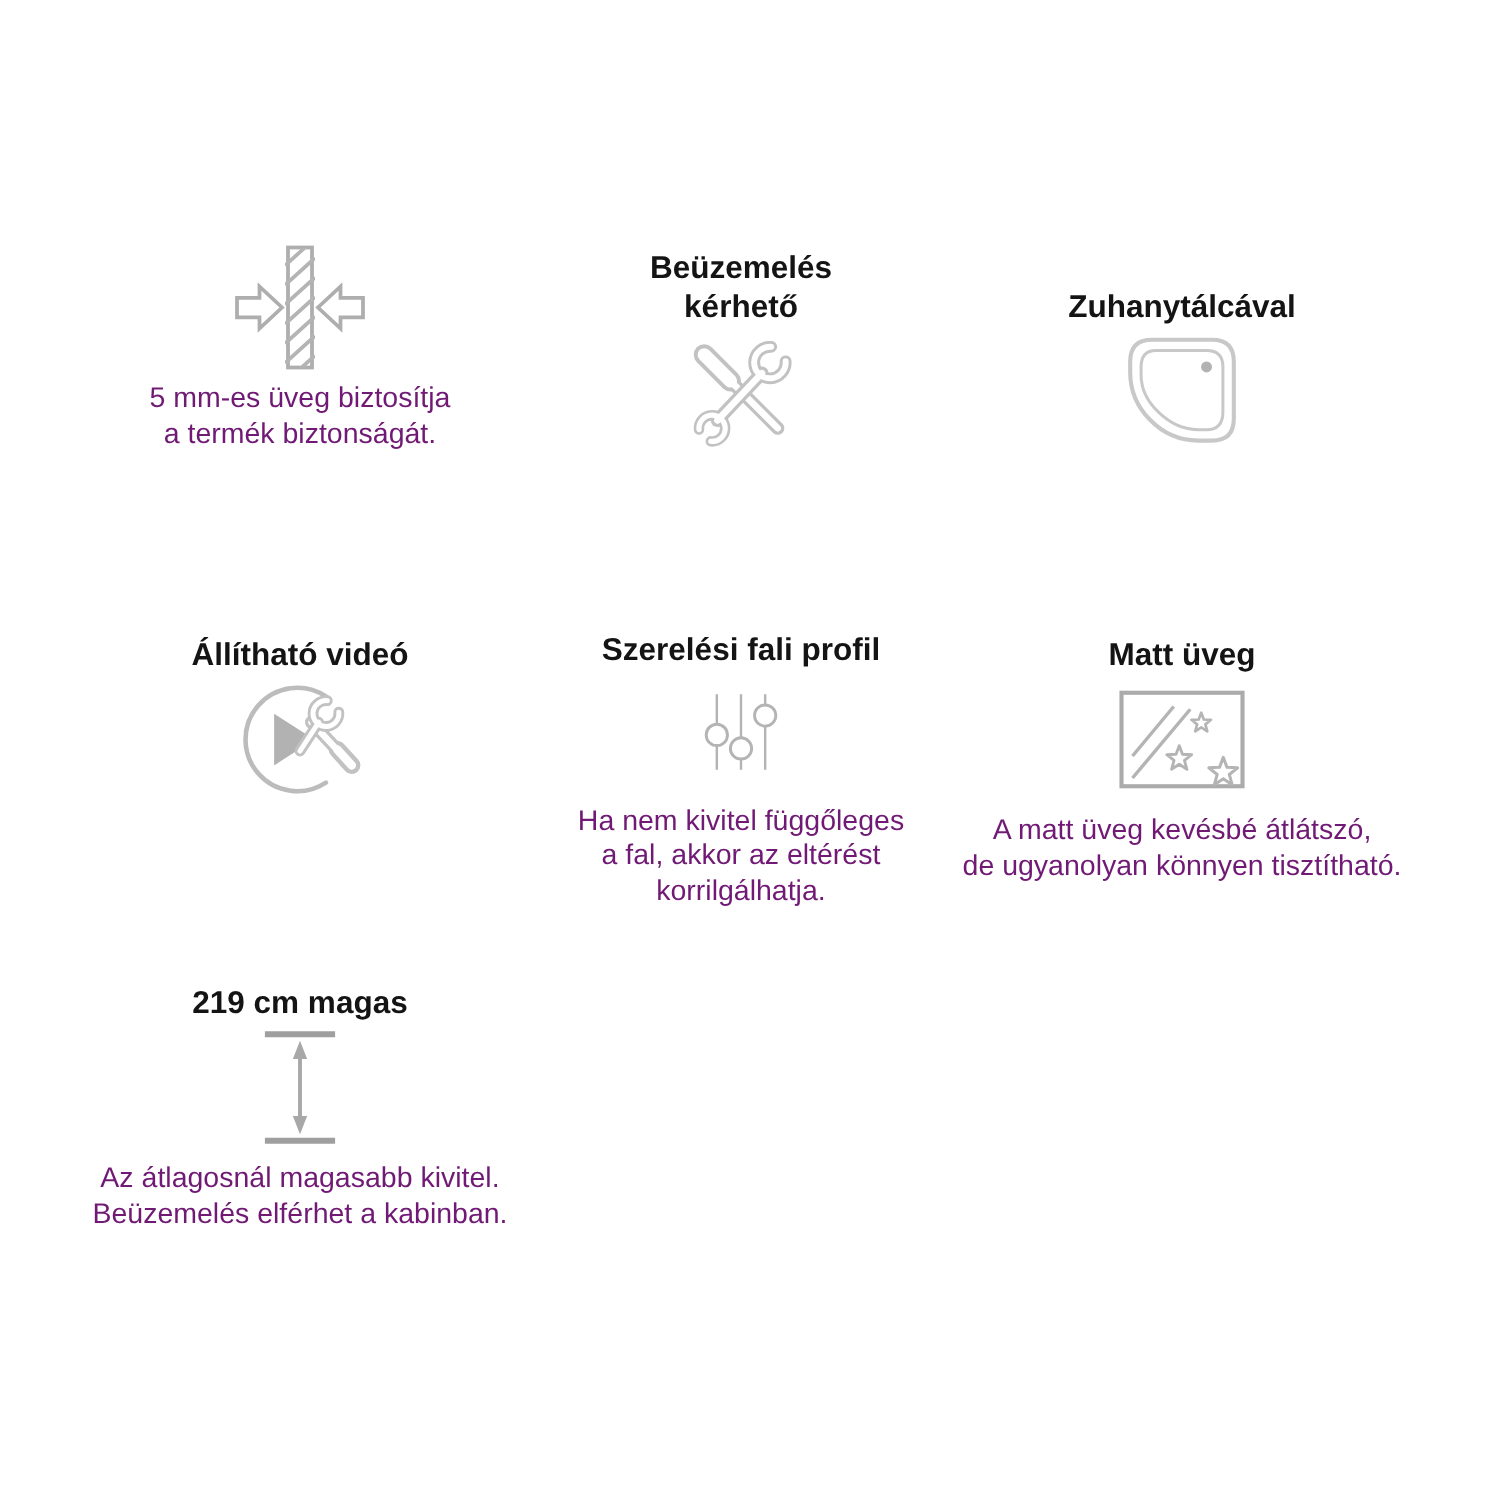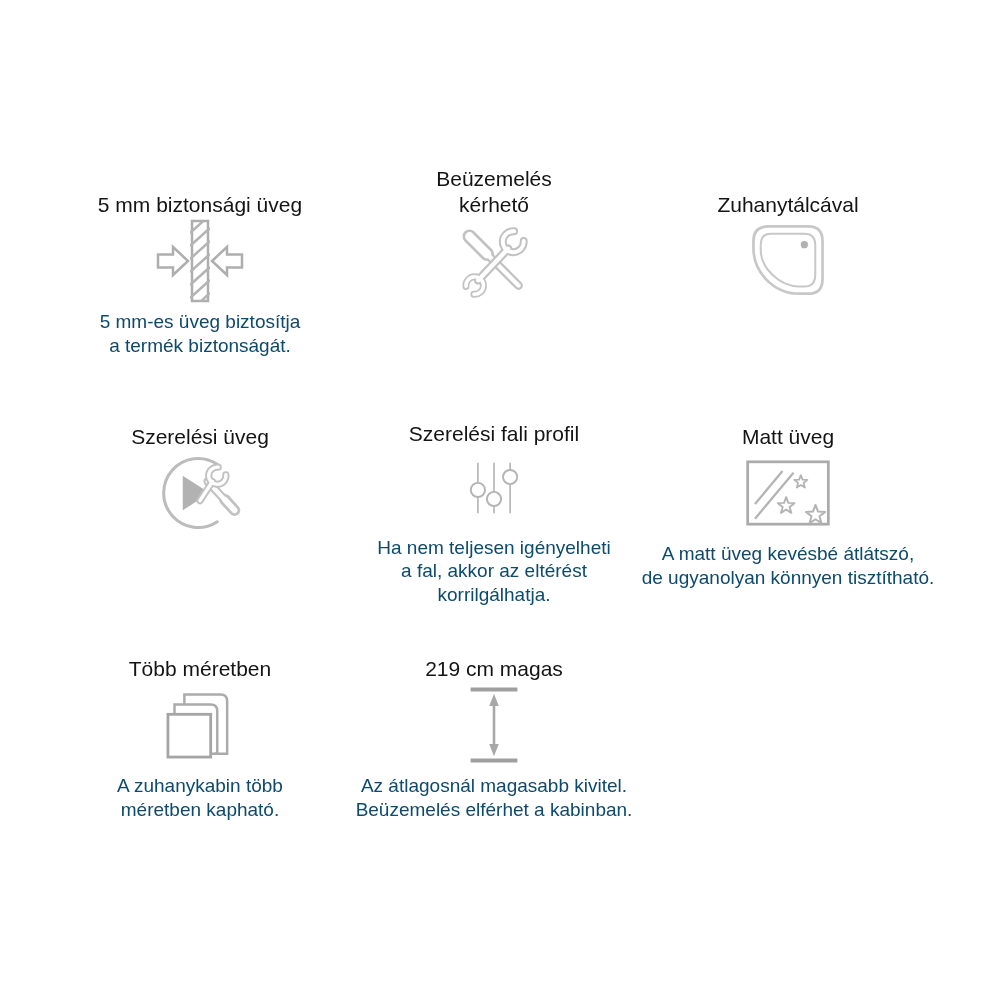--- a/index.html
+++ b/index.html
@@ -25,51 +25,50 @@
   }
   .feature-title {
     margin: 0;
     height: 56px;
     display: flex;
     align-items: flex-end;
     justify-content: center;
     text-align: center;
     font-size: 21px;
     line-height: 26px;
-    font-weight: normal;
+    font-weight: bold;
     color: #141414;
     white-space: pre-line;
   }
   .feature-icon {
     height: 86px;
     display: flex;
     align-items: center;
     justify-content: center;
   }
   .feature-text {
     margin: 6px -34px 0;
     text-align: center;
     font-size: 19px;
     line-height: 23.5px;
-    color: #0c4a6e;
+    color: #701a75;
     white-space: pre-line;
   }
   svg { display: block; }
   .ol  { fill: #ffffff; stroke: #aeaeae; stroke-width: 2.5; }
   .ln  { fill: none; stroke: #b4b4b4; stroke-width: 2.5; }
   .tube-g { fill: none; stroke: #c2c2c2; stroke-linecap: round; }
   .tube-w { fill: none; stroke: #ffffff; stroke-linecap: round; }
 </style>
 </head>
 <body>
 
 <main class="grid">
 
   <section class="feature">
-    <h3 class="feature-title">5 mm biztonsági üveg</h3>
     <div class="feature-icon">
       <svg width="96" height="84" viewBox="0 0 96 84">
         <defs>
             <clipPath id="barclip">
               <rect x="38" y="2" width="20" height="80"></rect>
             </clipPath>
           </defs>
         <rect x="40" y="2" width="16" height="80" class="ol"></rect>
         <g clip-path="url(#barclip)">
           <path class="ln" d="M38,14 L58,-4 M38,27 L58,9 M38,40 L58,22 M38,53 L58,35 M38,66 L58,48 M38,79 L58,61 M38,92 L58,74"></path>
@@ -106,21 +105,21 @@
     <div class="feature-icon">
       <svg width="80" height="80" viewBox="0 0 88 88">
         <path d="M22,6 H66 Q82,6 82,22 V64 Q82,80 66,80 H56 C28,80 6,56 6,30 V22 Q6,6 22,6 Z" fill="#ffffff" stroke="#c8c8c8" stroke-width="3"></path>
         <path d="M25,14 H62 Q74,14 74,26 V59 Q74,72 62,72 H56 C35,72 14,52 14,32 V26 Q14,14 25,14 Z" fill="#ffffff" stroke="#c8c8c8" stroke-width="2.2"></path>
         <circle cx="62" cy="26" r="4" fill="#b2b2b2"></circle>
       </svg>
     </div>
   </section>
 
   <section class="feature">
-    <h3 class="feature-title">Szerelési üveg</h3>
+    <h3 class="feature-title">Állítható videó</h3>
     <div class="feature-icon">
       <svg width="92" height="78" viewBox="0 0 96 80">
         <path d="M66,10 A36,36 0 1 0 66,70" fill="none" stroke="#bcbcbc" stroke-width="3.2" stroke-linecap="round"></path>
         <polygon points="30,22 30,58 58,40" fill="#b2b2b2"></polygon>
         <path class="tube-g" stroke-width="9" d="M56,28 L82,56"></path>
         <path class="tube-g" stroke-width="12" d="M74,47 L84,58"></path>
         <path class="tube-w" stroke-width="4.5" d="M56,28 L82,56"></path>
         <path class="tube-w" stroke-width="6" d="M74,47 L84,58"></path>
         <path class="tube-g" stroke-width="7.5" d="M67,13 A9,9 0 1 0 75,21"></path>
         <path class="tube-g" stroke-width="7.5" d="M61,28 L48,48"></path>
@@ -133,21 +132,21 @@
   <section class="feature">
     <h3 class="feature-title">Szerelési fali profil</h3>
     <div class="feature-icon">
       <svg width="58" height="58" viewBox="0 0 90 90">
         <path class="ln" stroke-width="3" d="M20,6 V84 M45,6 V84 M70,6 V84"></path>
         <circle cx="20" cy="48" r="11" fill="#ffffff" stroke="#b4b4b4" stroke-width="3"></circle>
         <circle cx="45" cy="62" r="11" fill="#ffffff" stroke="#b4b4b4" stroke-width="3"></circle>
         <circle cx="70" cy="28" r="11" fill="#ffffff" stroke="#b4b4b4" stroke-width="3"></circle>
       </svg>
     </div>
-    <p class="feature-text">Ha nem teljesen igényelheti
+    <p class="feature-text">Ha nem kivitel függőleges
 a fal, akkor az eltérést
 korrilgálhatja.</p>
   </section>
 
   <section class="feature">
     <h3 class="feature-title">Matt üveg</h3>
     <div class="feature-icon">
       <svg width="88" height="70" viewBox="0 0 96 76">
         <defs>
           <path id="star" d="M0,-10 L2.47,-3.4 9.51,-3.09 3.99,1.3 5.88,8.09 0,4.2 -5.88,8.09 -3.99,1.3 -9.51,-3.09 -2.47,-3.4 Z"></path>
@@ -156,32 +155,20 @@
         <path class="ln" d="M12,50 L42,14 M12,66 L54,16"></path>
         <use href="#star" transform="translate(62,26) scale(0.75)" fill="#ffffff" stroke="#b4b4b4" stroke-width="2.6" stroke-linejoin="round"></use>
         <use href="#star" transform="translate(46,52) scale(0.95)" fill="#ffffff" stroke="#b4b4b4" stroke-width="2.2" stroke-linejoin="round"></use>
         <use href="#star" transform="translate(78,62) scale(1.1)" fill="#ffffff" stroke="#b4b4b4" stroke-width="2" stroke-linejoin="round"></use>
       </svg>
     </div>
     <p class="feature-text">A matt üveg kevésbé átlátszó,
 de ugyanolyan könnyen tisztítható.</p>
   </section>
 
-  <section class="feature">
-    <h3 class="feature-title">Több méretben</h3>
-    <div class="feature-icon">
-      <svg width="74" height="74" viewBox="0 0 90 90">
-        <path d="M26,20 V8 H70 Q78,8 78,16 V80 H62" fill="none" stroke="#ababab" stroke-width="3"></path>
-        <path d="M14,32 V20 H58 Q66,20 66,28 V80 H50" fill="none" stroke="#ababab" stroke-width="3"></path>
-        <rect x="6" y="32" width="52" height="52" fill="#ffffff" stroke="#a5a5a5" stroke-width="3.4"></rect>
-      </svg>
-    </div>
-    <p class="feature-text">A zuhanykabin több
-méretben kapható.</p>
-  </section>
 
   <section class="feature">
     <h3 class="feature-title">219 cm magas</h3>
     <div class="feature-icon">
       <svg width="78" height="78" viewBox="0 0 90 90">
         <path d="M18,4 H72" stroke="#9f9f9f" stroke-width="4.5" fill="none"></path>
         <path d="M18,86 H72" stroke="#9f9f9f" stroke-width="4.5" fill="none"></path>
         <path d="M45,16 V74" stroke="#a8a8a8" stroke-width="3" fill="none"></path>
         <polygon points="45,9 39.5,23 50.5,23" fill="#a8a8a8"></polygon>
         <polygon points="45,81 39.5,67 50.5,67" fill="#a8a8a8"></polygon>

